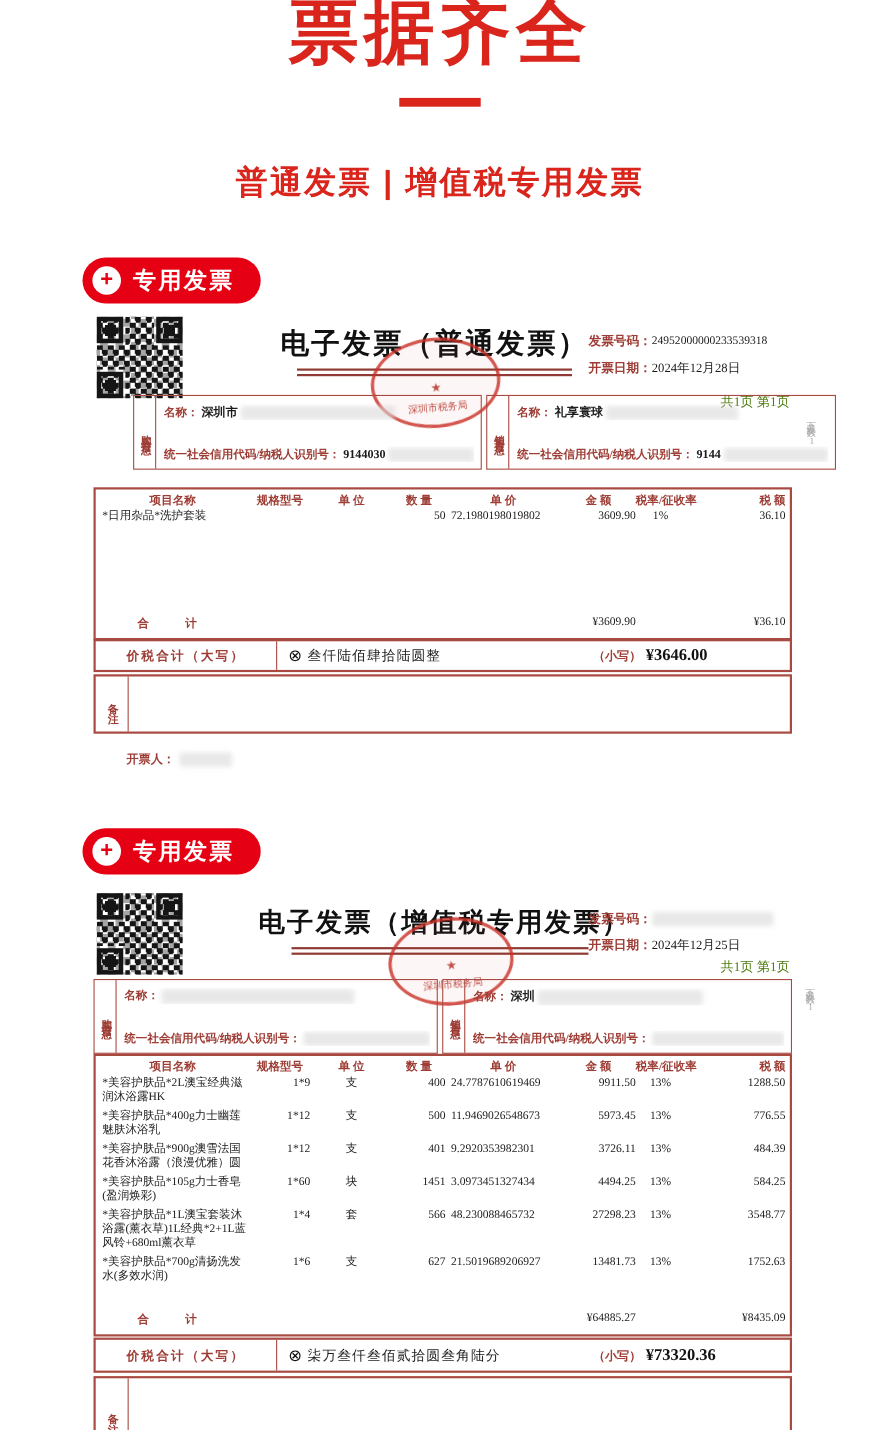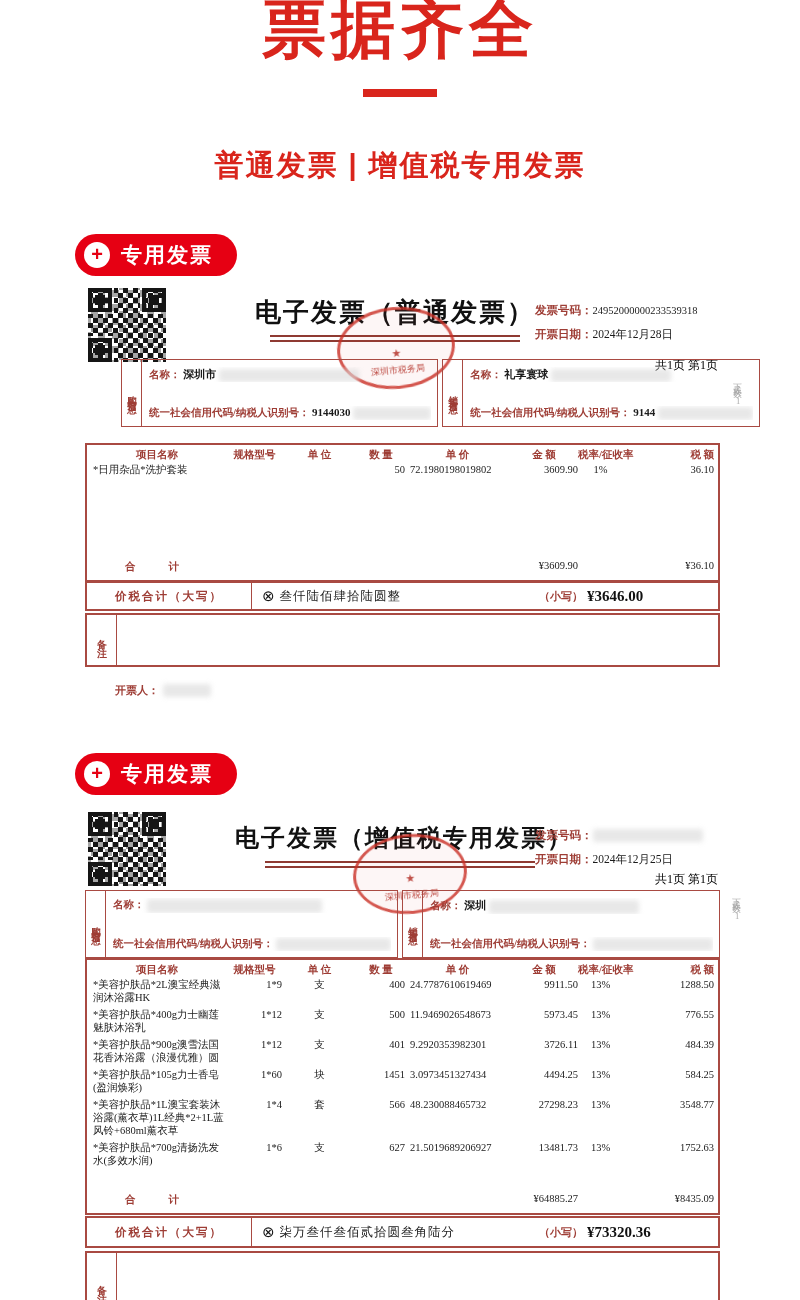--- a/index.html
+++ b/index.html
@@ -66,21 +66,21 @@
     transform:rotate(-5deg); filter:blur(.4px);
     display:flex; flex-direction:column; align-items:center; justify-content:flex-end;
     color:rgba(176,40,30,.85); font-size:9px; text-align:center; padding-bottom:9px;
     background:rgba(220,80,70,.05);
   }
   .stamp .star { font-size:11px; line-height:10px; margin-bottom:6px; color:rgba(176,40,30,.8); }
   .meta { position:absolute; display:flex; flex-direction:column; gap:9px; font-size:11.5px; }
   .meta .mrow { display:flex; align-items:center; white-space:nowrap; }
   .rlabel { color:#9e3d35; font-weight:bold; }
   .mval { color:#1b1b1b; }
-  .pageinfo { position:absolute; right:2px; font-size:12px; color:#000000; }
+  .pageinfo { position:absolute; right:2px; font-size:12px; color:#4d7c0f; }
   .blur { display:inline-block; background:#d9d9d9; filter:blur(2.5px); opacity:.6; border-radius:2px; vertical-align:middle; }
   .dlnote {
     position:absolute; writing-mode:vertical-rl; text-orientation:upright;
     font-size:8.5px; color:#a8a8a8; letter-spacing:2px;
   }
   
   .parties { position:absolute; left:0; width:635px; display:flex; gap:4px; }
   .party { flex:1; border:1.5px solid #a94a42; display:flex; }
   .vstrip {
     width:20px; border-right:1px solid #a94a42; display:flex;

